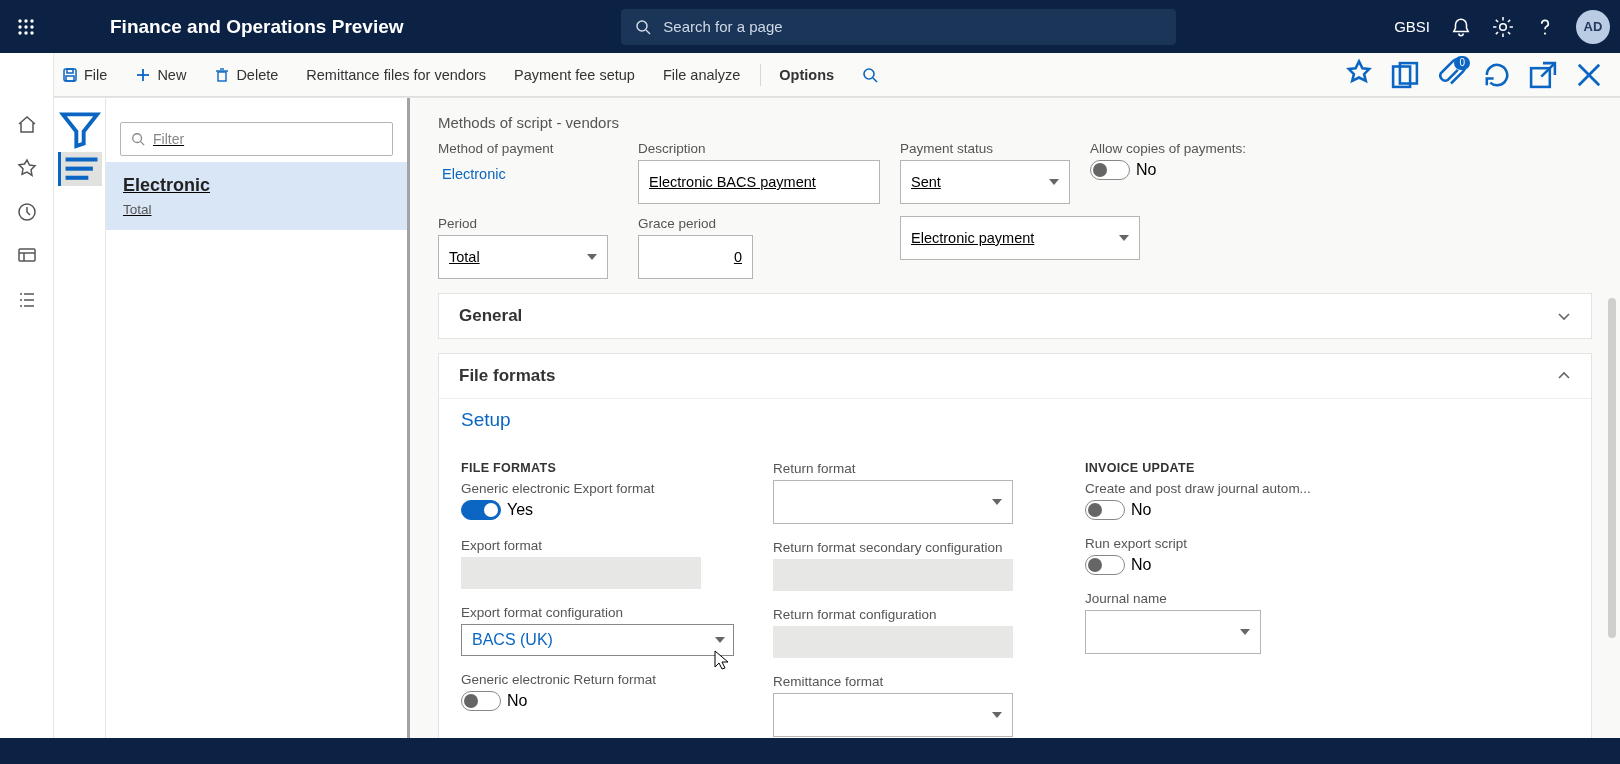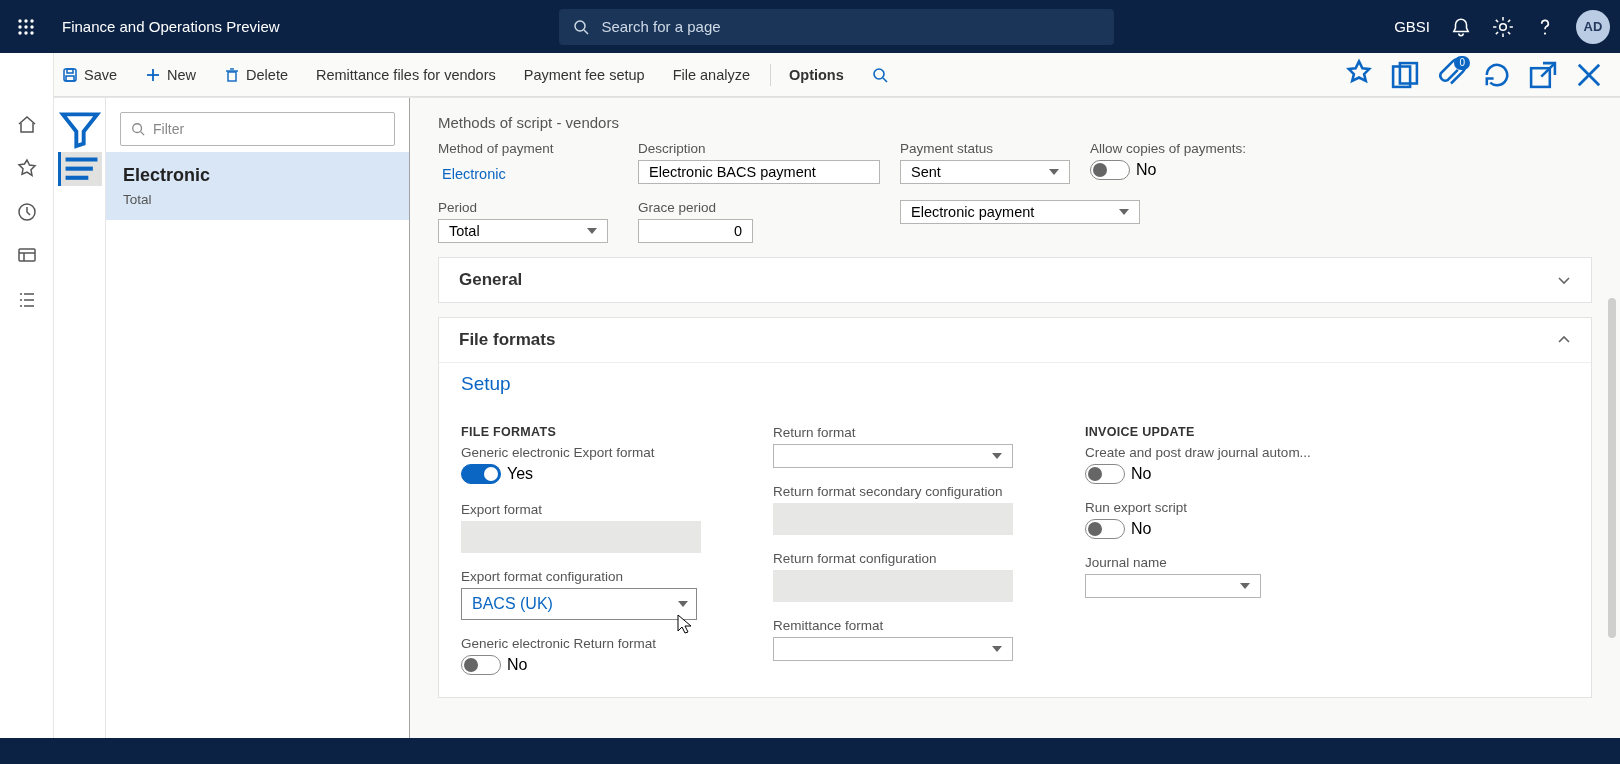--- a/index.html
+++ b/index.html
@@ -1,21 +1,21 @@
 <!DOCTYPE html>
 <html><head>
 <meta charset="utf-8">
 <style>
   * { box-sizing: border-box; font-family: "Segoe UI", Arial, sans-serif; }
   body { margin:0; padding:0; background:#f9f9f8; width:1620px; height:764px; overflow:hidden; position:relative;}
   
   .topbar { background:#0b2244; color:#fff; height:53px; display:flex; align-items:center; padding:0 10px; }
   .waffle { width:32px; height:32px; display:flex; align-items:center; justify-content:center; margin-right:20px; }
   .waffle svg{width:18px;height:18px;}
-  .app-title { font-size:15px; font-weight:400; }
+  .app-title { font-size:19px; font-weight:700;margin-left:48px; }
   .search-box { margin:0 auto; width:555px; height:36px; background:#1a3558; border-radius:4px; display:flex; align-items:center; padding:0 14px; color:#cfd9e6;}
   .search-box svg{width:16px;height:16px;margin-right:12px;}
   .search-box span{font-size:15px;}
   .top-right { display:flex; align-items:center; gap:20px; }
   .top-right .company{font-size:15px;}
   .top-right .icon-btn{width:22px;height:22px;display:flex;align-items:center;justify-content:center;}
   .avatar{width:34px;height:34px;border-radius:50%;background:#b9cce4;color:#243a5e;display:flex;align-items:center;justify-content:center;font-size:13px;font-weight:600;}
   
   .actionbar{height:44px;background:#fafaf9;border-bottom:1px solid #e0e0de;display:flex;align-items:center;padding:0 0 0 8px;}
   .hamburger{width:40px;display:flex;justify-content:center;}
@@ -29,36 +29,36 @@
   .badge{position:absolute;top:-2px;right:-2px;background:#0a66c2;color:#fff;border-radius:8px;font-size:10px;padding:0 5px;line-height:14px;}
   
   .rail{position:absolute;top:53px;left:0;width:54px;height:calc(100% - 53px);background:#fff;border-right:1px solid #e5e5e3;display:flex;flex-direction:column;align-items:center;padding-top:10px;gap:22px;}
   .rail .ritem{width:22px;height:22px;color:#555;}
   
   
   .main{position:absolute;top:97px;left:54px;right:0;bottom:0;display:flex;border-top:1px solid #e5e5e3;}
   .pane-icons{width:52px;background:#fff;border-right:1px solid #e5e5e3;display:flex;flex-direction:column;align-items:center;padding-top:14px;gap:6px;}
   .pane-icons .pitem{width:44px;height:34px;display:flex;align-items:center;justify-content:center;color:#0a66c2;}
   .pane-icons .pitem.active{background:#e1e1df;border-left:3px solid #0a66c2;}
-  .listpane{width:304px;background:#fff;border-right:1px solid #a3a3a3;padding-top:14px;}
+  .listpane{width:304px;background:#fff;border-right:3px solid #a3a3a3;padding-top:24px;text-decoration:underline;}
   .filter-input{margin:0 14px 6px 14px;height:34px;border:1px solid #b5b5b3;border-radius:2px;display:flex;align-items:center;padding:0 10px;color:#888;font-size:14px;}
   .filter-input svg{width:14px;height:14px;margin-right:8px;}
   .listrec{padding:12px 16px;border:1px solid transparent;cursor:pointer;}
   .listrec.selected{background:#d9e6f6;}
   .listrec .title{font-size:18px;font-weight:600;color:#222;margin-bottom:6px;}
   .listrec .sub{font-size:13.5px;color:#555;}
   .listrec.sep{border-bottom:1px solid #ececea;}
   .content{flex:1;padding:16px 28px 16px 28px;overflow-y:auto;position:relative;}
   .scrollbar{position:absolute;right:4px;top:200px;width:8px;height:340px;background:#cfcfcd;border-radius:4px;}
   .page-heading{font-size:15px;color:#555;margin-bottom:10px;}
   
   .header-grid{display:grid;grid-template-columns:180px 242px 170px auto;gap:12px 20px;margin-bottom:14px;max-width:1060px;}
   .fld-lbl{font-size:13.5px;color:#555;margin-bottom:4px;}
   .fld-val-link{font-size:14.5px;color:#0a66c2;padding:6px 4px;}
-  .input{height:24px;border:1px solid #b5b5b3;background:#fff;font-size:14.5px;padding:4px 10px;display:flex;align-items:center;}
+  .input{height:44px;border:1px solid #b5b5b3;background:#fff;font-size:14.5px;padding:4px 10px;display:flex;align-items:center;text-decoration:underline;}
   .select{position:relative;}
   .select::after{content:"";position:absolute;right:10px;top:50%;transform:translateY(-50%);border-left:5px solid transparent;border-right:5px solid transparent;border-top:6px solid #666;}
   .input.right{justify-content:flex-end;}
   .toggle{width:40px;height:20px;border-radius:10px;background:#fff;border:1px solid #888;position:relative;display:inline-block;vertical-align:middle;}
   .toggle .knob{position:absolute;top:2px;left:2px;width:14px;height:14px;border-radius:50%;background:#666;}
   .toggle.on{background:#0a66c2;border-color:#0a66c2;}
   .toggle.on .knob{left:22px;background:#fff;}
   .toggle-wrap{display:flex;align-items:center;gap:6px;}
   
   .panel{background:#fff;border:1px solid #e3e3e1;margin-bottom:14px;}
@@ -131,21 +131,21 @@
         <line x1="0" y1="7" x2="18" y2="7"></line>
         <line x1="0" y1="12" x2="18" y2="12"></line>
       </svg>
   </div>
   <div class="action-item">
     <svg viewBox="0 0 16 16" fill="none" stroke="#0a66c2" stroke-width="1.5">
         <rect x="2" y="2" width="12" height="12" rx="1.5"></rect>
         <rect x="5" y="2" width="6" height="4"></rect>
         <rect x="4" y="9" width="8" height="5"></rect>
       </svg>
-    <span>Save</span>
+    <span>File</span>
   </div>
   <div class="action-item">
     <svg viewBox="0 0 16 16" stroke="#0a66c2" stroke-width="1.8">
         <line x1="8" y1="2" x2="8" y2="14"></line>
         <line x1="2" y1="8" x2="14" y2="8"></line>
       </svg>
     <span>New</span>
   </div>
   <div class="action-item">
     <svg viewBox="0 0 16 16" fill="none" stroke="#0a66c2" stroke-width="1.4">
@@ -349,21 +349,21 @@
             <div class="sub-lbl">Generic electronic Export format</div>
             <div class="toggle-wrap">
               <div class="toggle on">
                   <div class="knob"></div>
                 </div>
               <span>Yes</span>
             </div>
             <div class="sub-lbl" style="margin-top:18px;">Export format</div>
             <div class="disabled-input" style="width:240px;"></div>
             <div class="sub-lbl" style="margin-top:16px;">Export format configuration</div>
-            <div class="config-input" style="width:236px;position:relative;">
+            <div class="config-input" style="width:273px;position:relative;">
               <span>BACS (UK)</span>
               <div class="dd"></div>
               <svg class="cursor" viewBox="0 0 18 22">
                   <path d="M2 2l0 16 4-4 3 6 3-1-3-6 6 0z" fill="#fff" stroke="#000" stroke-width="1"></path>
                 </svg>
             </div>
             <div class="sub-lbl" style="margin-top:16px;">Generic electronic Return format</div>
             <div class="toggle-wrap">
               <div class="toggle">
                   <div class="knob"></div>

